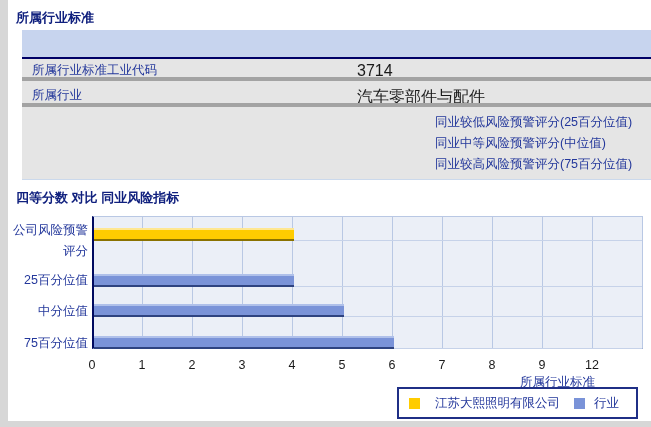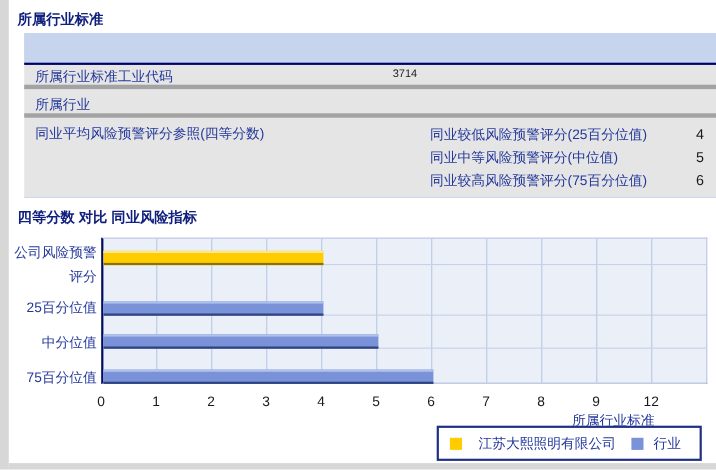--- a/index.html
+++ b/index.html
@@ -24,21 +24,21 @@
   .tbl-header{
     height:27px;background:#c7d4ee;border-bottom:2px solid #000066;
   }
   .tbl-row{position:relative;border-top:4px solid #a3a3a3;}
   .tbl-row.first{border-top:none;}
   .row-label{
     position:absolute;left:10px;top:3px;font-size:12.5px;color:#23379b;
     white-space:nowrap;
   }
   .row-value{
-    position:absolute;left:335px;top:3px;font-size:10px;color:#1a1a1a;
+    position:absolute;left:335px;top:3px;font-size:16px;color:#1a1a1a;
     white-space:nowrap;
   }
   .quart-line{position:relative;height:21px;}
   .quart-label{
     position:absolute;left:369px;top:4px;font-size:12.5px;color:#23379b;
     white-space:nowrap;
   }
   .quart-value{
     position:absolute;left:520px;top:4px;width:98px;text-align:right;
     font-size:13px;color:#1a1a1a;
@@ -90,25 +90,25 @@
 <div class="abs info-table">
   <div class="tbl-header"></div>
 
   <div class="tbl-row first" style="height:18px;">
     <span class="row-label">所属行业标准工业代码</span>
     <span class="row-value">3714</span>
   </div>
 
   <div class="tbl-row" style="height:22px;">
     <span class="row-label" style="top:6px;">所属行业</span>
+    <span class="row-value" style="top:6px;">汽车零部件与配件</span>
   </div>
 
   <div class="tbl-row" style="height:72px;">
-    <span class="row-label" style="top:6px;">同业平均风险预警评分参照(四等分数)</span>
-    <div class="abs" style="left:0;top:3px;width:567px;">
+    <div class="abs" style="left:0;top:3px;width:567px;padding-left:44px;">
       <div class="quart-line">
         <span class="quart-label">同业较低风险预警评分(25百分位值)</span>
         <span class="quart-value">4</span>
       </div>
       <div class="quart-line">
         <span class="quart-label">同业中等风险预警评分(中位值)</span>
         <span class="quart-value">5</span>
       </div>
       <div class="quart-line">
         <span class="quart-label">同业较高风险预警评分(75百分位值)</span>

